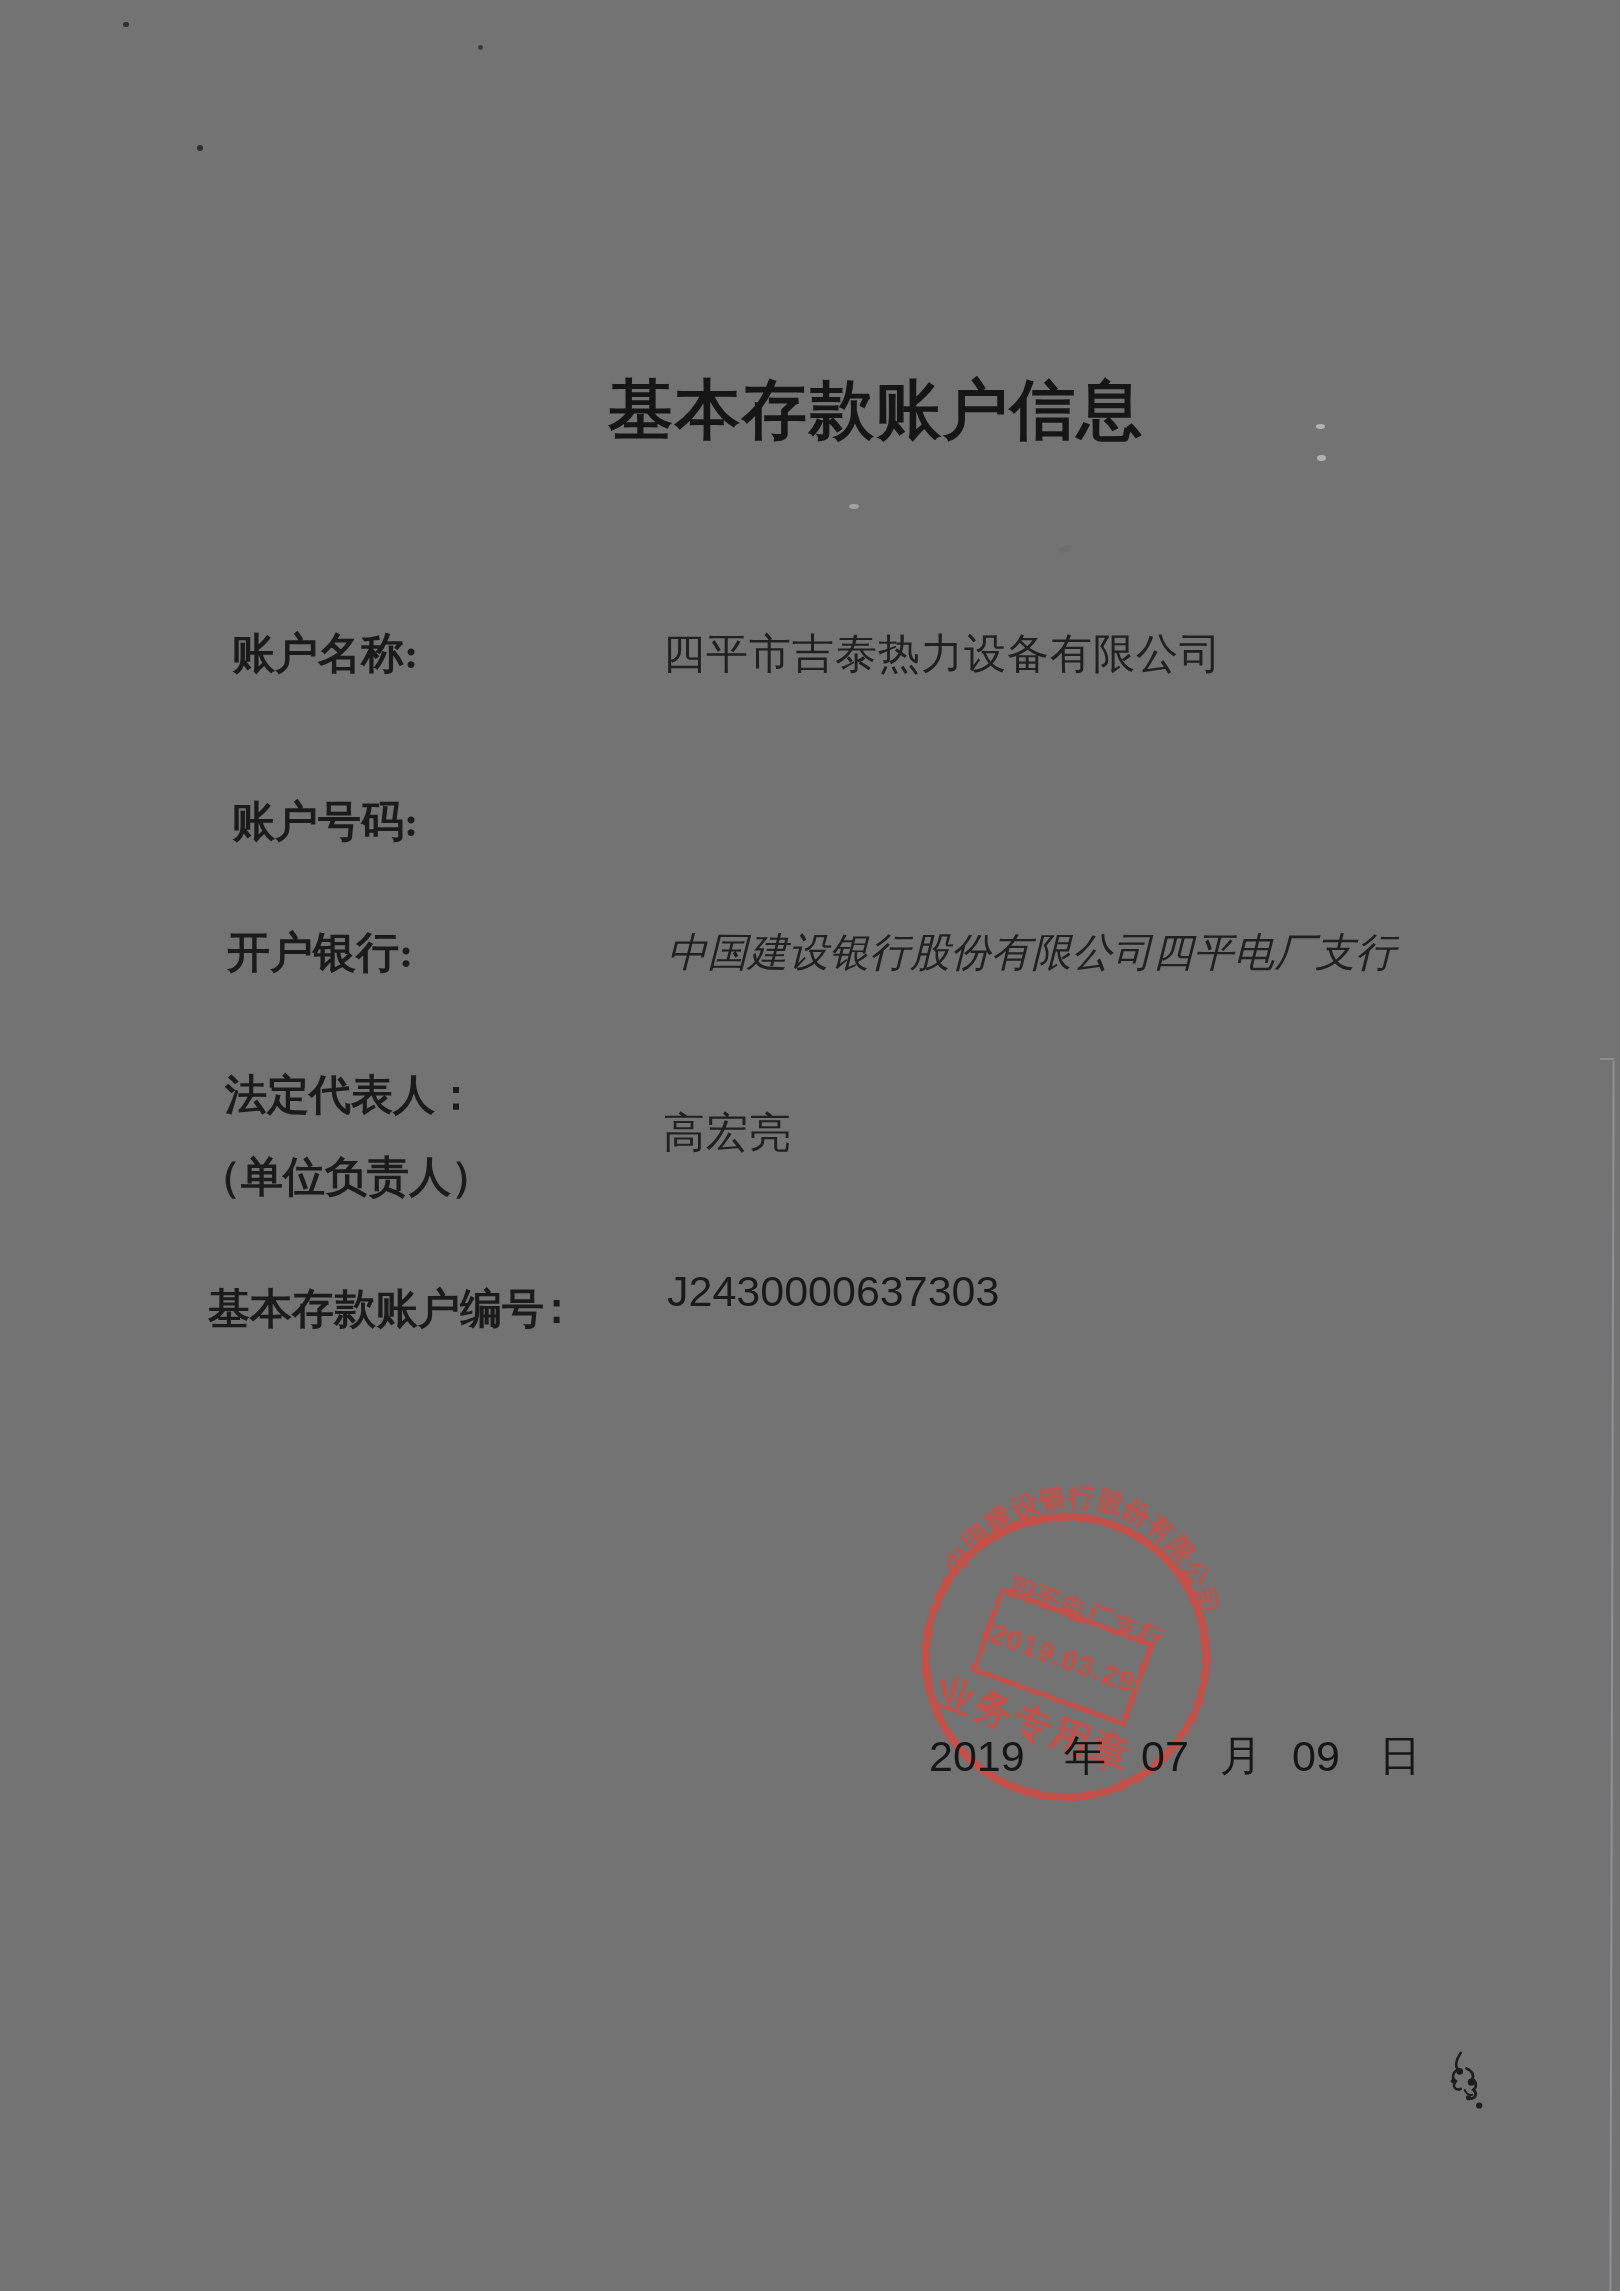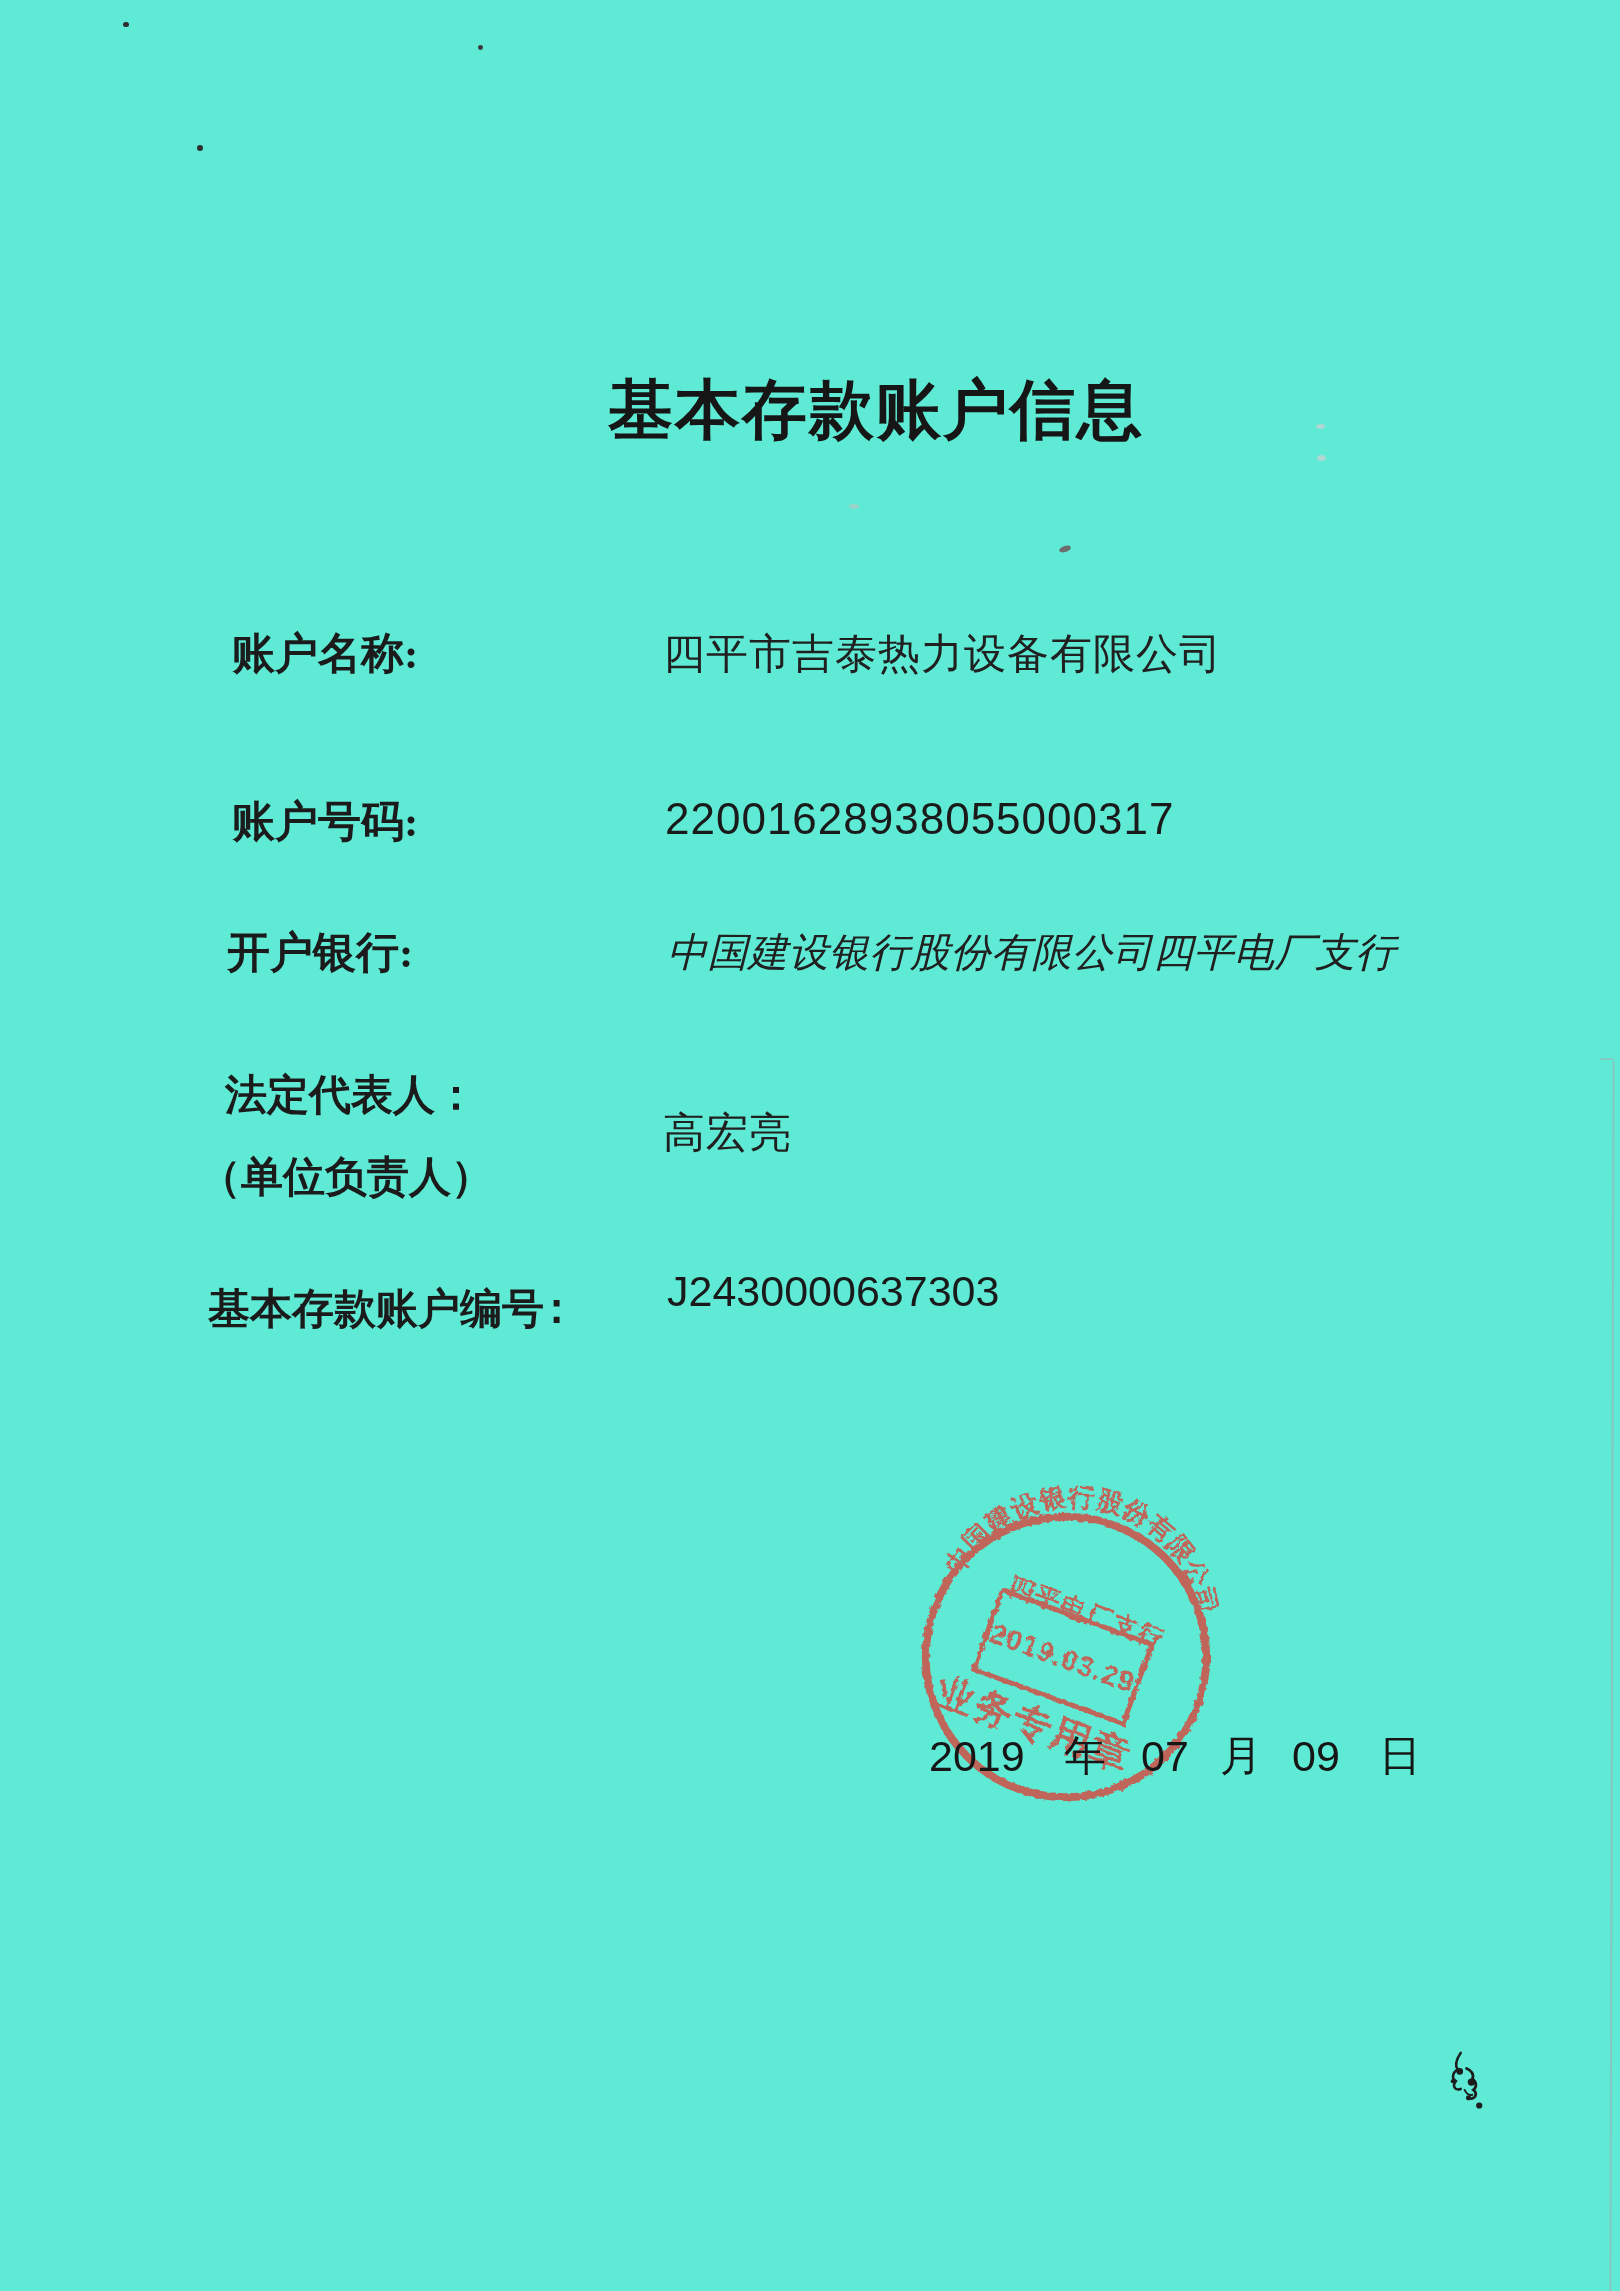--- a/index.html
+++ b/index.html
@@ -1,19 +1,19 @@
 <!DOCTYPE html>
 <html style="--stamp-color: #d5493f;"><head>
 <meta charset="utf-8">
 <style>
   html,body{margin:0;padding:0;background:#ffffff;}
   .page{
     position:relative;
     width:1620px;height:2292px;
-    background:#5eead4;
+    background:#737373;
     overflow:hidden;
     font-family:"Liberation Serif","DejaVu Serif",serif;
     color:#1c1c1c;
   }
   .abs{position:absolute;white-space:nowrap;line-height:1;}
   .doc-title{
     font-size:65px;font-weight:700;letter-spacing:2px;color:#161616;
   }
   .field-label{font-size:43px;font-weight:600;color:#1b1b1b;}
   .field-label.sm{font-size:42px;margin-top:19px;}
@@ -45,21 +45,20 @@
 <body>
 
 <div class="page">
 
   <div class="abs doc-title" style="left:608px;top:378px;">基本存款账户信息</div>
 
   <div class="abs field-label" style="left:232px;top:632px;">账户名称:</div>
   <div class="abs value-cn" style="left:663px;top:633px;">四平市吉泰热力设备有限公司</div>
 
   <div class="abs field-label" style="left:232px;top:800px;">账户号码:</div>
-  <div class="abs value-num" style="left:665px;top:797px;">22001628938055000317</div>
 
   <div class="abs field-label" style="left:227px;top:931px;">开户银行:</div>
   <div class="abs value-cn value-bank" style="left:667px;top:933px;">中国建设银行股份有限公司四平电厂支行</div>
 
   <div class="abs field-label sm" style="left:225px;top:1055px;">法定代表人：</div>
   <div class="abs field-label sm" style="left:199px;top:1137px;">（单位负责人）</div>
   <div class="abs value-cn" style="left:663px;top:1090px;margin-top:22px;">高宏亮</div>
 
   <div class="abs field-label sm" style="left:208px;top:1272px;font-family:Liberation Mono, monospace;">基本存款账户编号:</div>
   <div class="abs value-num" style="left:667px;top:1270px;font-size:43px;letter-spacing:0;">J2430000637303</div>

